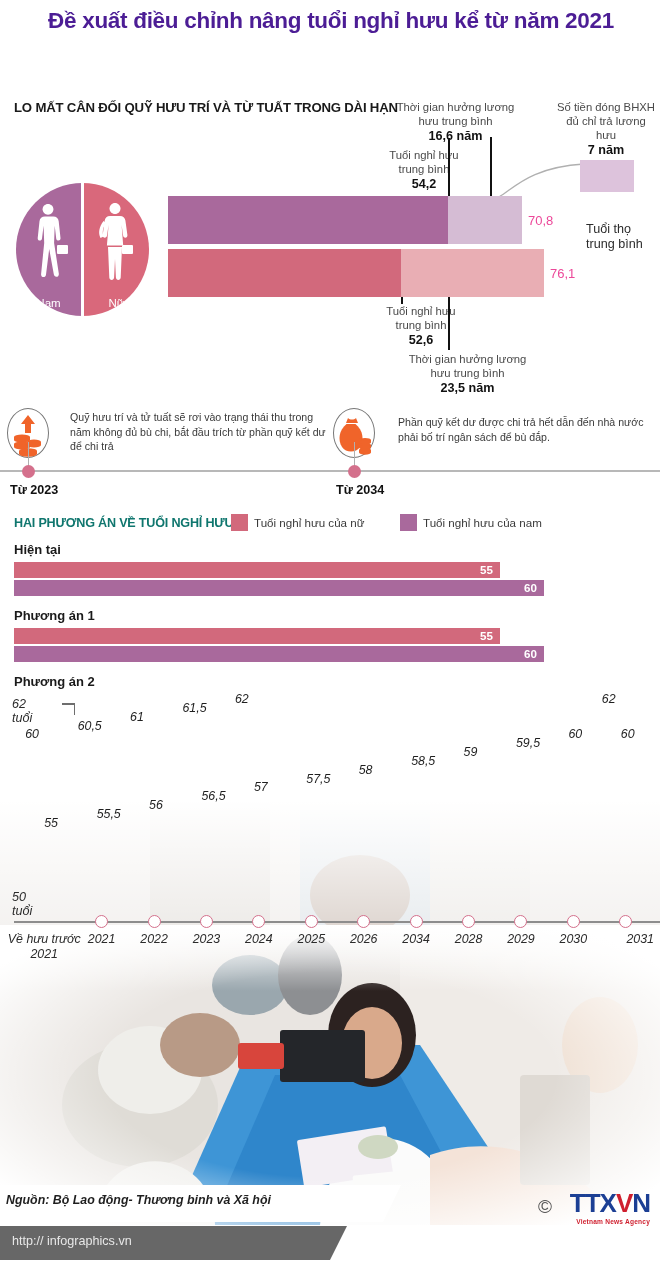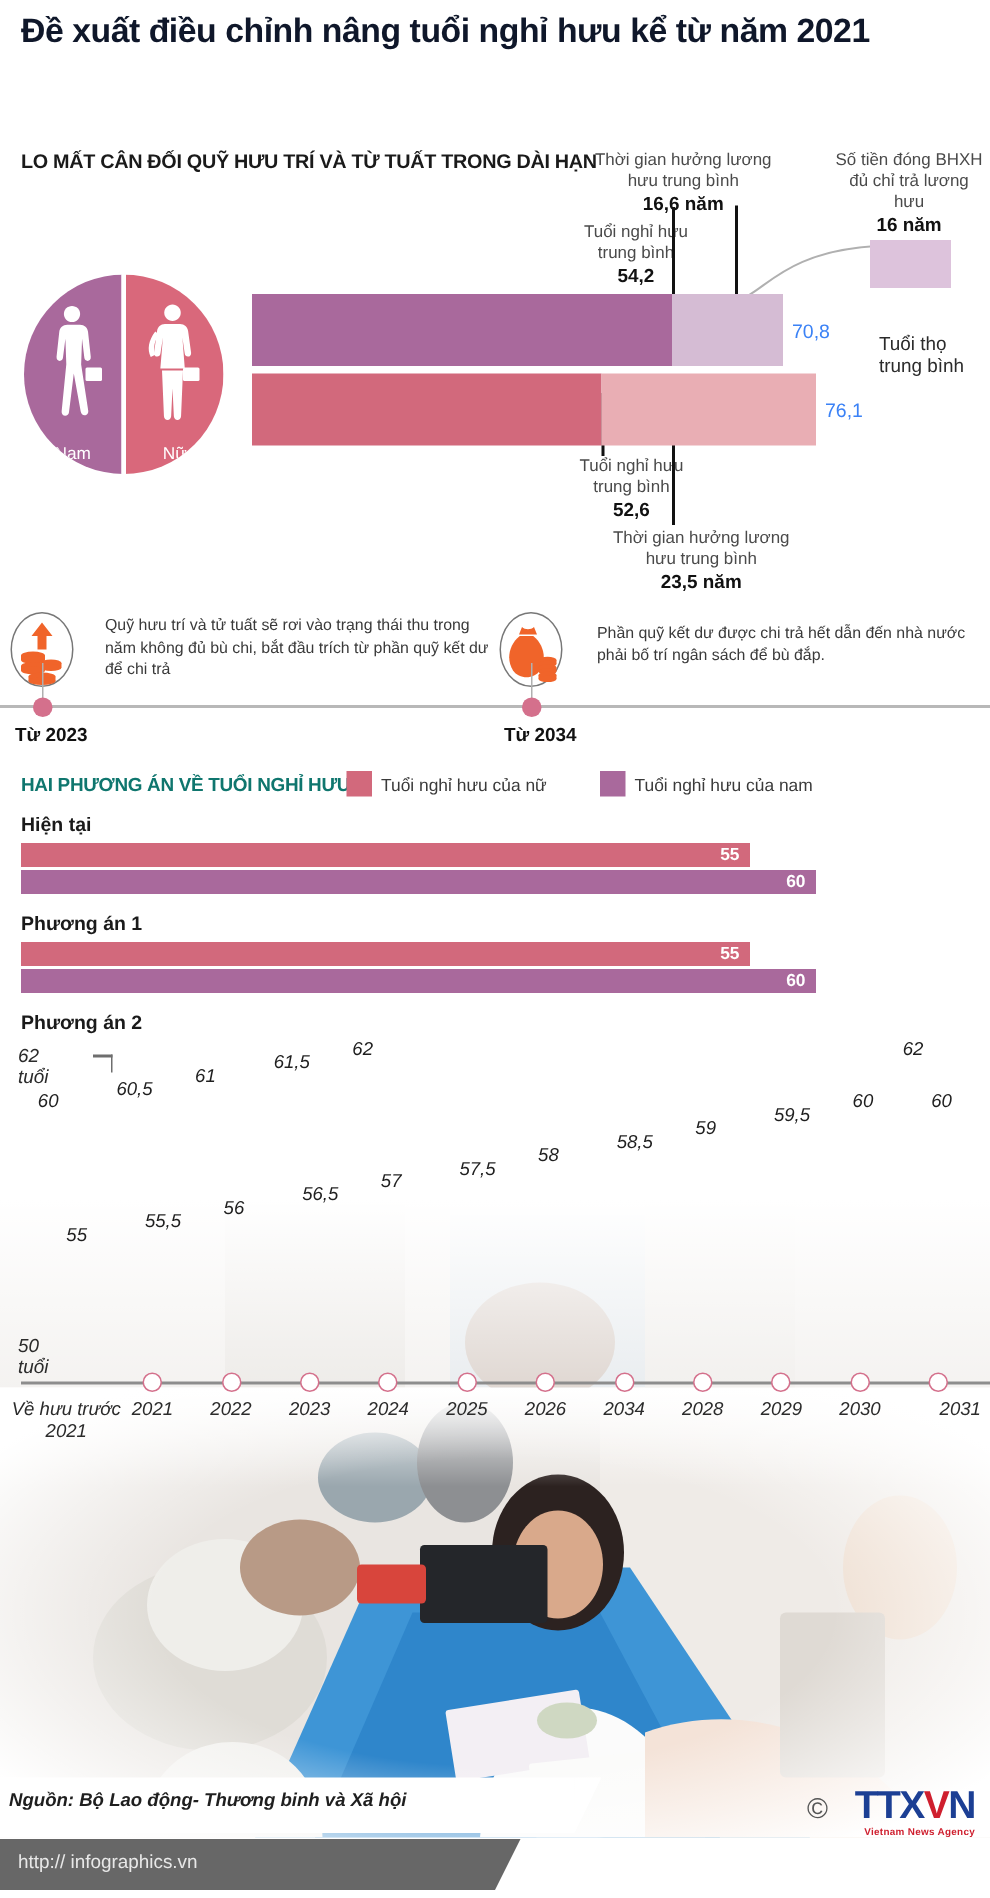--- a/index.html
+++ b/index.html
@@ -8,22 +8,22 @@
   body {
     width:660px; height:1265px; position:relative; overflow:hidden;
     font-family:"Liberation Sans", sans-serif;
     color:#2b2b2b;
   }
   .abs { position:absolute; }
 
   
   #header { left:14px; top:8px; width:634px; }
   #main-title {
-    font-size:22.5px; font-weight:bold; color:#0f172a;
-    letter-spacing:-0.3px; line-height:1.15;
+    font-size:22.5px; font-weight:bold; color:#4c1d95;
+    letter-spacing:-0.3px; line-height:1.15;text-align:center;
   }
   #subtitle {
     margin-top:5px; font-size:13.2px; color:#3a3a3a;
     line-height:1.33; letter-spacing:-0.1px;
   }
 
   
   #sec1-title {
     left:14px; top:100px; font-size:13.2px; font-weight:bold;
     color:#1a1a1a; letter-spacing:-0.2px;
@@ -57,21 +57,21 @@
     font-size:11.5px; color:#ffffff;
   }
   .fig { fill:#ffffff; }
 
   
   #bar-m-dark  { left:168px; top:196px; width:280px; height:48px; background:#a9699c; }
   #bar-m-light { left:448px; top:196px; width:74px;  height:48px; background:#d5bcd4; }
   #bar-f-dark  { left:168px; top:249px; width:233px; height:48px; background:#d2697c; }
   #bar-f-light { left:401px; top:249px; width:143px; height:48px; background:#e9aeb4; }
 
-  .bar-val { font-size:13px; color:#3b82f6; }
+  .bar-val { font-size:13px; color:#ec4899; }
   #val-708 { left:528px; top:213px; }
   #val-761 { left:550px; top:266px; }
 
   #life-exp-label {
     left:586px; top:222px; width:74px; font-size:12.6px;
     color:#2b2b2b; text-align:left; line-height:1.2;
   }
 
   #money-box { left:580px; top:160px; width:54px; height:32px; background:#ddc3dc; }
   #money-curve { left:490px; top:158px; width:96px; height:42px; }
@@ -181,21 +181,21 @@
 
 <div id="sec1-title" class="abs">LO MẤT CÂN ĐỐI QUỸ HƯU TRÍ VÀ TỪ TUẤT TRONG DÀI HẠN</div>
 
 <div id="co-time-top" class="abs callout">
   <span>Thời gian hưởng lương hưu trung bình</span>
   <b>16,6 năm</b>
 </div>
 
 <div id="co-money" class="abs callout">
   <span>Số tiền đóng BHXH đủ chỉ trả lương hưu</span>
-  <b>16 năm</b>
+  <b>7 năm</b>
 </div>
 
 <div id="co-age-top" class="abs callout">
   <span>Tuổi nghỉ hưu trung bình</span>
   <b>54,2</b>
 </div>
 
 <div id="co-age-bottom" class="abs callout">
   <span>Tuổi nghỉ hưu trung bình</span>
   <b>52,6</b>

